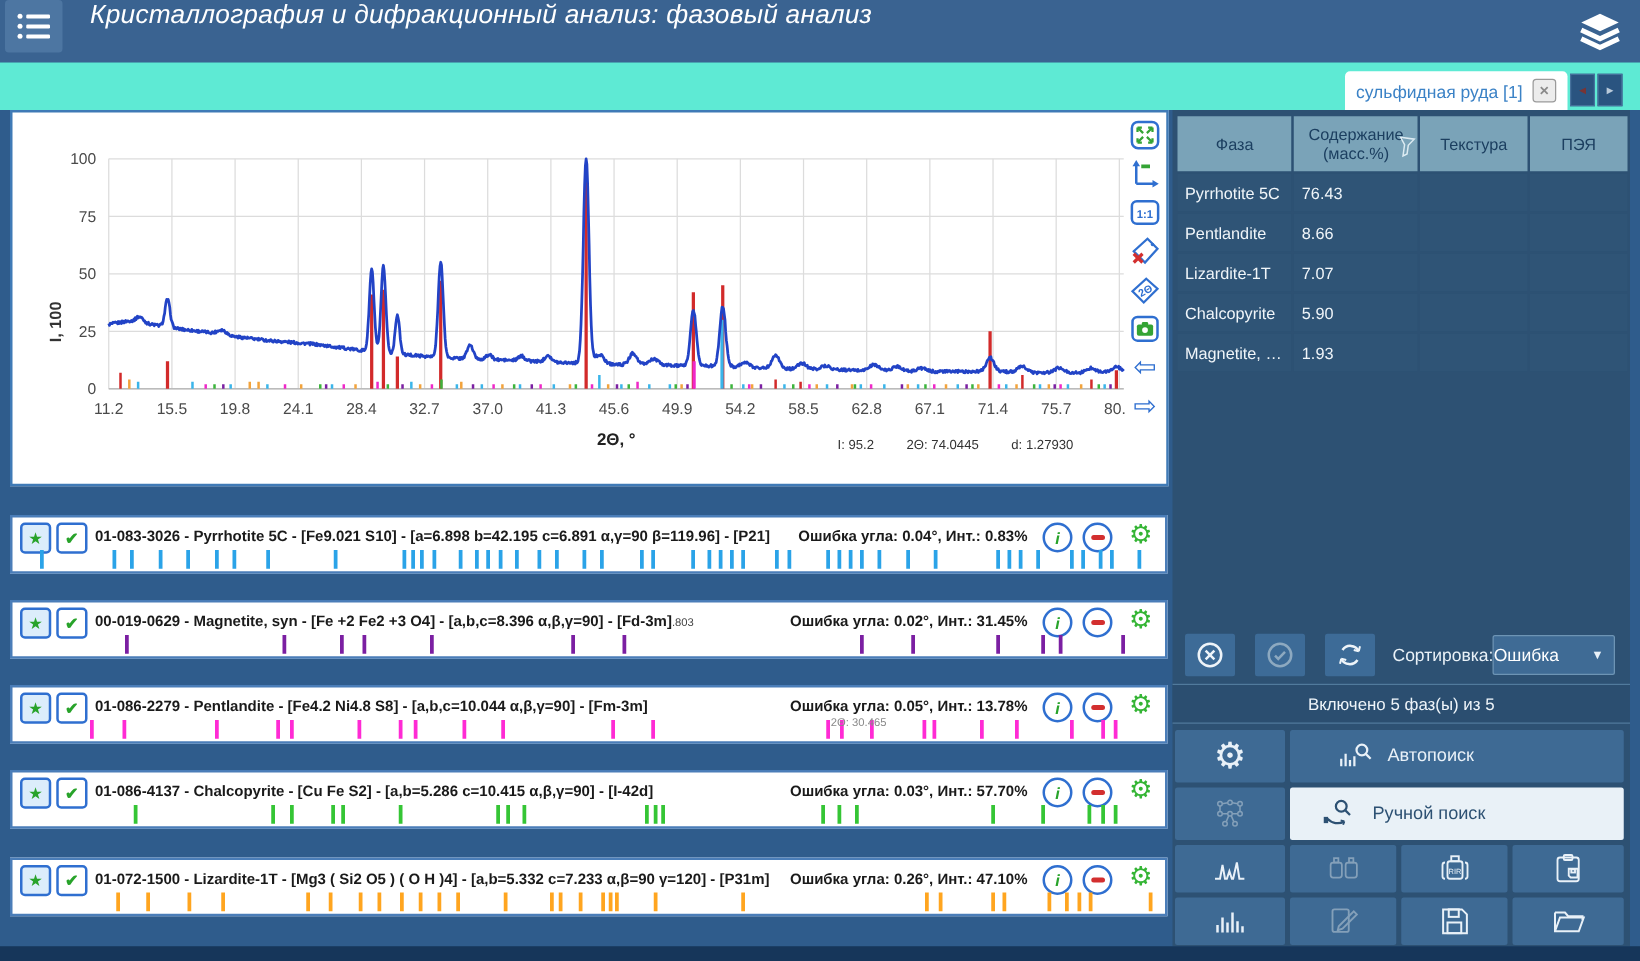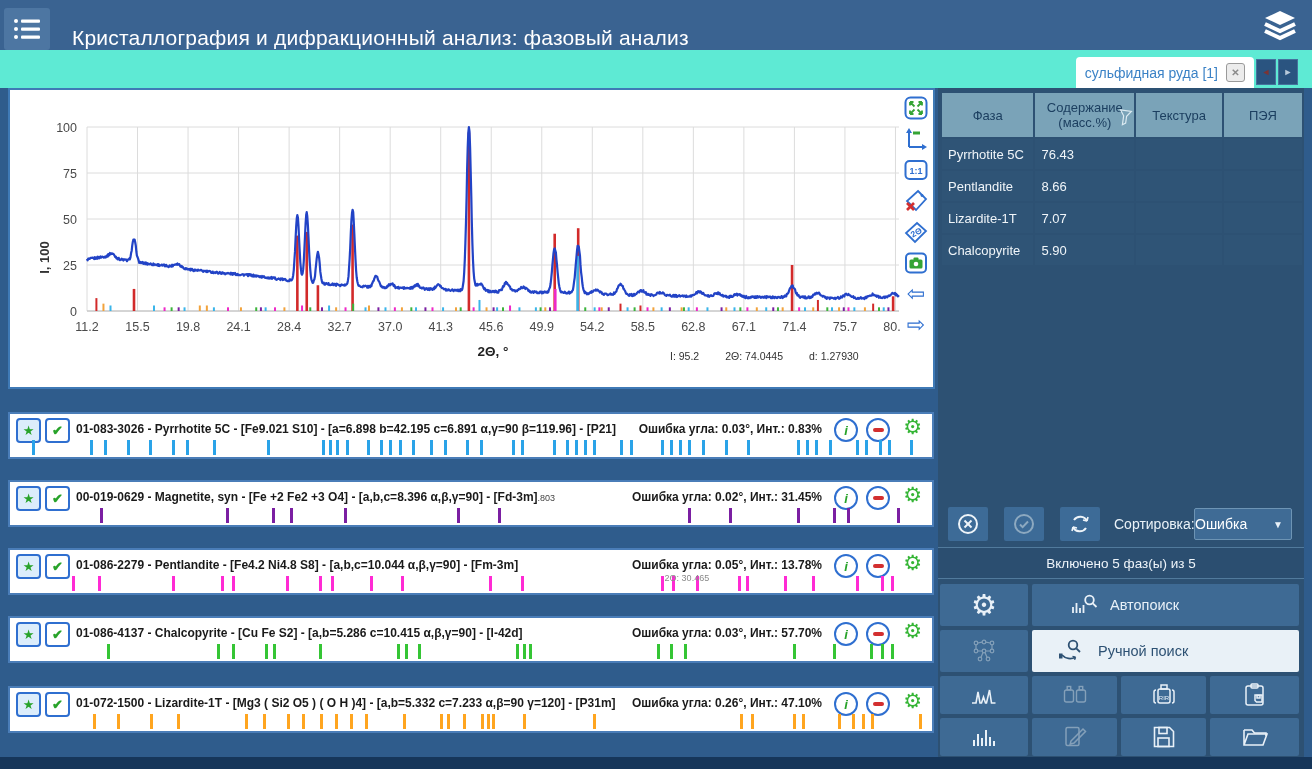--- a/index.html
+++ b/index.html
@@ -1,18 +1,18 @@
 <!DOCTYPE html>
 <html><head>
 <meta charset="utf-8">
 <style>
   html,body{margin:0;padding:0;width:1312px;height:769px;overflow:hidden;
     font-family:"Liberation Sans",sans-serif;background:#2f5c8c;position:relative;}
   
-  #header{position:absolute;left:0;top:0;width:1312px;height:50px;background:#3a6391;display:flex;align-items:flex-end;}
+  #header{position:absolute;left:0;top:0;width:1312px;height:50px;background:#3a6391;display:flex;align-items:flex-start;font-style:italic;}
   #menu-btn{width:46px;height:42px;margin-left:4px;background:#4d76a2;border-radius:3px;display:flex;align-items:center;justify-content:center;cursor:pointer;}
   #app-title{color:#fff;font-size:21px;margin-left:22px;letter-spacing:.2px;}
   #layers-btn{position:absolute;right:10px;top:8px;width:44px;height:34px;display:flex;align-items:center;justify-content:center;cursor:pointer;}
   
   #tabstrip{position:absolute;left:0;top:50px;width:1312px;height:38px;background:#5eead4;}
   #doc-tab{position:absolute;right:58px;top:7px;height:31px;background:#fff;border-radius:4px 4px 0 0;display:flex;align-items:center;padding:0 9px;gap:8px;cursor:pointer;}
   #doc-tab .tlabel{color:#3b82c6;font-size:14px;}
   #tab-close{width:17px;height:17px;background:#ececec;border:1px solid #9a9a9a;border-radius:3px;color:#8a8a8a;font-size:10px;font-weight:bold;display:flex;align-items:center;justify-content:center;cursor:pointer;}
   .tab-arrow{position:absolute;top:9px;width:18px;height:24px;background:#2a5480;border:1px solid #46719c;display:flex;align-items:center;justify-content:center;font-size:9px;cursor:pointer;}
   #tab-prev{right:36px;color:#7a3434;}
@@ -322,21 +322,21 @@
 
 <div id="phase-list">
     <div class="prow" style="top: 412px;">
     <span class="pbtn star">
         <span class="star-g">★</span>
       </span>
     <span class="pbtn chk">
         <span class="chk-g">✔</span>
       </span>
     <span class="plabel"><b class="ptext">01-083-3026 - Pyrrhotite 5C - [Fe9.021 S10] - [a=6.898 b=42.195 c=6.891 α,γ=90 β=119.96] - [P21]</b><span class="psuffix"></span></span>
-    <span class="perror">Ошибка угла: 0.03°, Инт.: 0.83%</span>
+    <span class="perror">Ошибка угла: 0.04°, Инт.: 0.83%</span>
     <span class="picon info">
         <span>i</span>
       </span>
     <span class="picon minus">
         <span class="bar"></span>
       </span>
     <span class="pgear">⚙</span>
     <div class="pticks">
         <span class="ptick" style="left: 1.5%; background: rgb(42, 163, 232);"></span>
         <span class="ptick" style="left: 8%; background: rgb(42, 163, 232);"></span>
@@ -588,20 +588,26 @@
           <td>7.07</td>
           <td></td>
           <td></td>
         </tr>
         <tr>
           <td>Chalcopyrite</td>
           <td>5.90</td>
           <td></td>
           <td></td>
         </tr>
+        <tr>
+          <td>Magnetite, …</td>
+          <td>1.93</td>
+          <td></td>
+          <td></td>
+        </tr>
       </tbody>
   </table>
 
   <div id="sortbar">
     <span class="sort-btn" id="sort-deselect">
       <svg width="24" height="24" viewBox="0 0 24 24">
           <circle cx="12" cy="12" r="9" fill="none" stroke="#eef4f9" stroke-width="2"></circle>
           <g stroke="#eef4f9" stroke-width="2">
             <line x1="8.5" y1="8.5" x2="15.5" y2="15.5"></line>
             <line x1="15.5" y1="8.5" x2="8.5" y2="15.5"></line>

